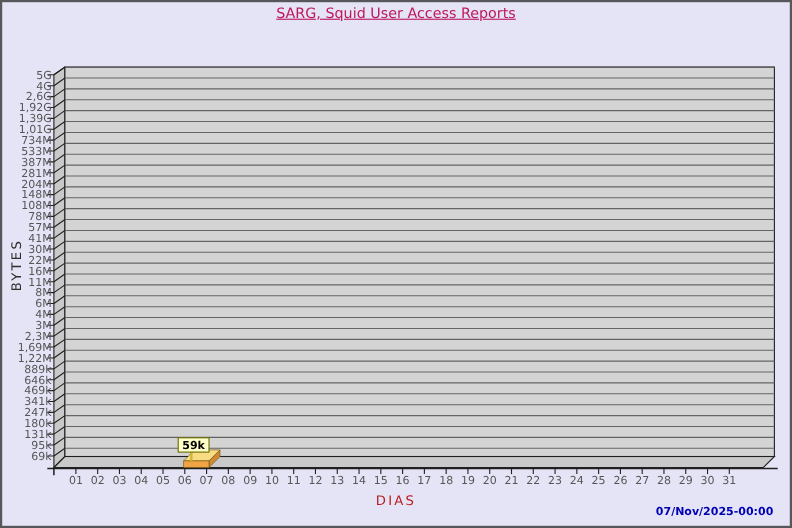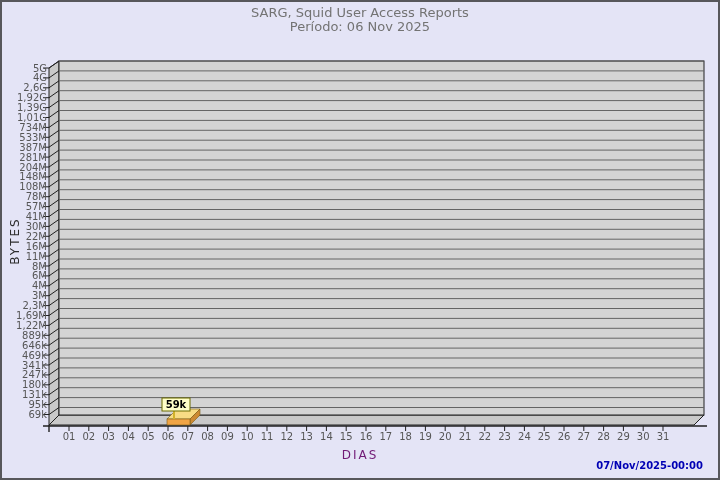--- a/index.html
+++ b/index.html
@@ -2,45 +2,44 @@
 <html><head>
 <meta charset="utf-8">
 <style>
   html,body{margin:0;padding:0;background:#ffffff;font-family:"DejaVu Sans",sans-serif;}
   .screen{
     position:relative;width:720px;height:480px;box-sizing:border-box;
     background:#e4e4f6;border:2px solid #57575b;overflow:hidden;
   }
   .titleblock{
     position:absolute;top:4px;left:0;right:0;text-align:center;
-    font-size:13px;line-height:14px;color:#737373;
+    font-size:13px;line-height:14px;color:#be185d;text-decoration:underline;
   }
   #chart{position:absolute;top:0;left:0;}
   .y-axis-title{
     position:absolute;top:231px;left:-22px;width:70px;height:16px;line-height:16px;
     text-align:center;transform:rotate(-90deg);
     font-size:12px;letter-spacing:2px;color:#2e2e2e;
   }
   .x-axis-title{
     position:absolute;top:446px;left:0;right:12px;text-align:center;
-    font-size:12px;letter-spacing:2px;color:#701a75;margin-left:12px;
+    font-size:12px;letter-spacing:2px;color:#b91c1c;margin-left:12px;
   }
   .timestamp{
     position:absolute;top:458px;right:15px;
     font-size:10px;font-weight:bold;color:#0000b4;margin-left:26px;
   }
 </style>
 </head>
 <body>
 
 <div class="screen">
 
   <div class="titleblock">
     <div>SARG, Squid User Access Reports</div>
-    <div>Período: 06 Nov 2025</div>
   </div>
 
   <svg id="chart" width="720" height="480" viewBox="0 0 720 480">
       <polygon points="47,66 57,59 57,413 47,423" fill="#c9c9c9" stroke="#202020" stroke-width="1"></polygon>
       <polygon points="47,423 57,413 702,413 692,423" fill="#c9c9c9" stroke="#202020" stroke-width="1"></polygon>
       <rect x="57" y="59" width="645" height="354" fill="#d4d4d4" stroke="#202020" stroke-width="1"></rect>
       <line x1="57" y1="59" x2="702" y2="59" stroke="#646464" stroke-width="1"></line>
       <line x1="41" y1="66" x2="47" y2="66" stroke="#202020" stroke-width="1"></line>
       <line x1="47" y1="66" x2="57" y2="59" stroke="#202020" stroke-width="1"></line>
       <text x="45" y="69.5" text-anchor="end" font-size="10" fill="#565656" font-family="DejaVu Sans, sans-serif">5G</text>

